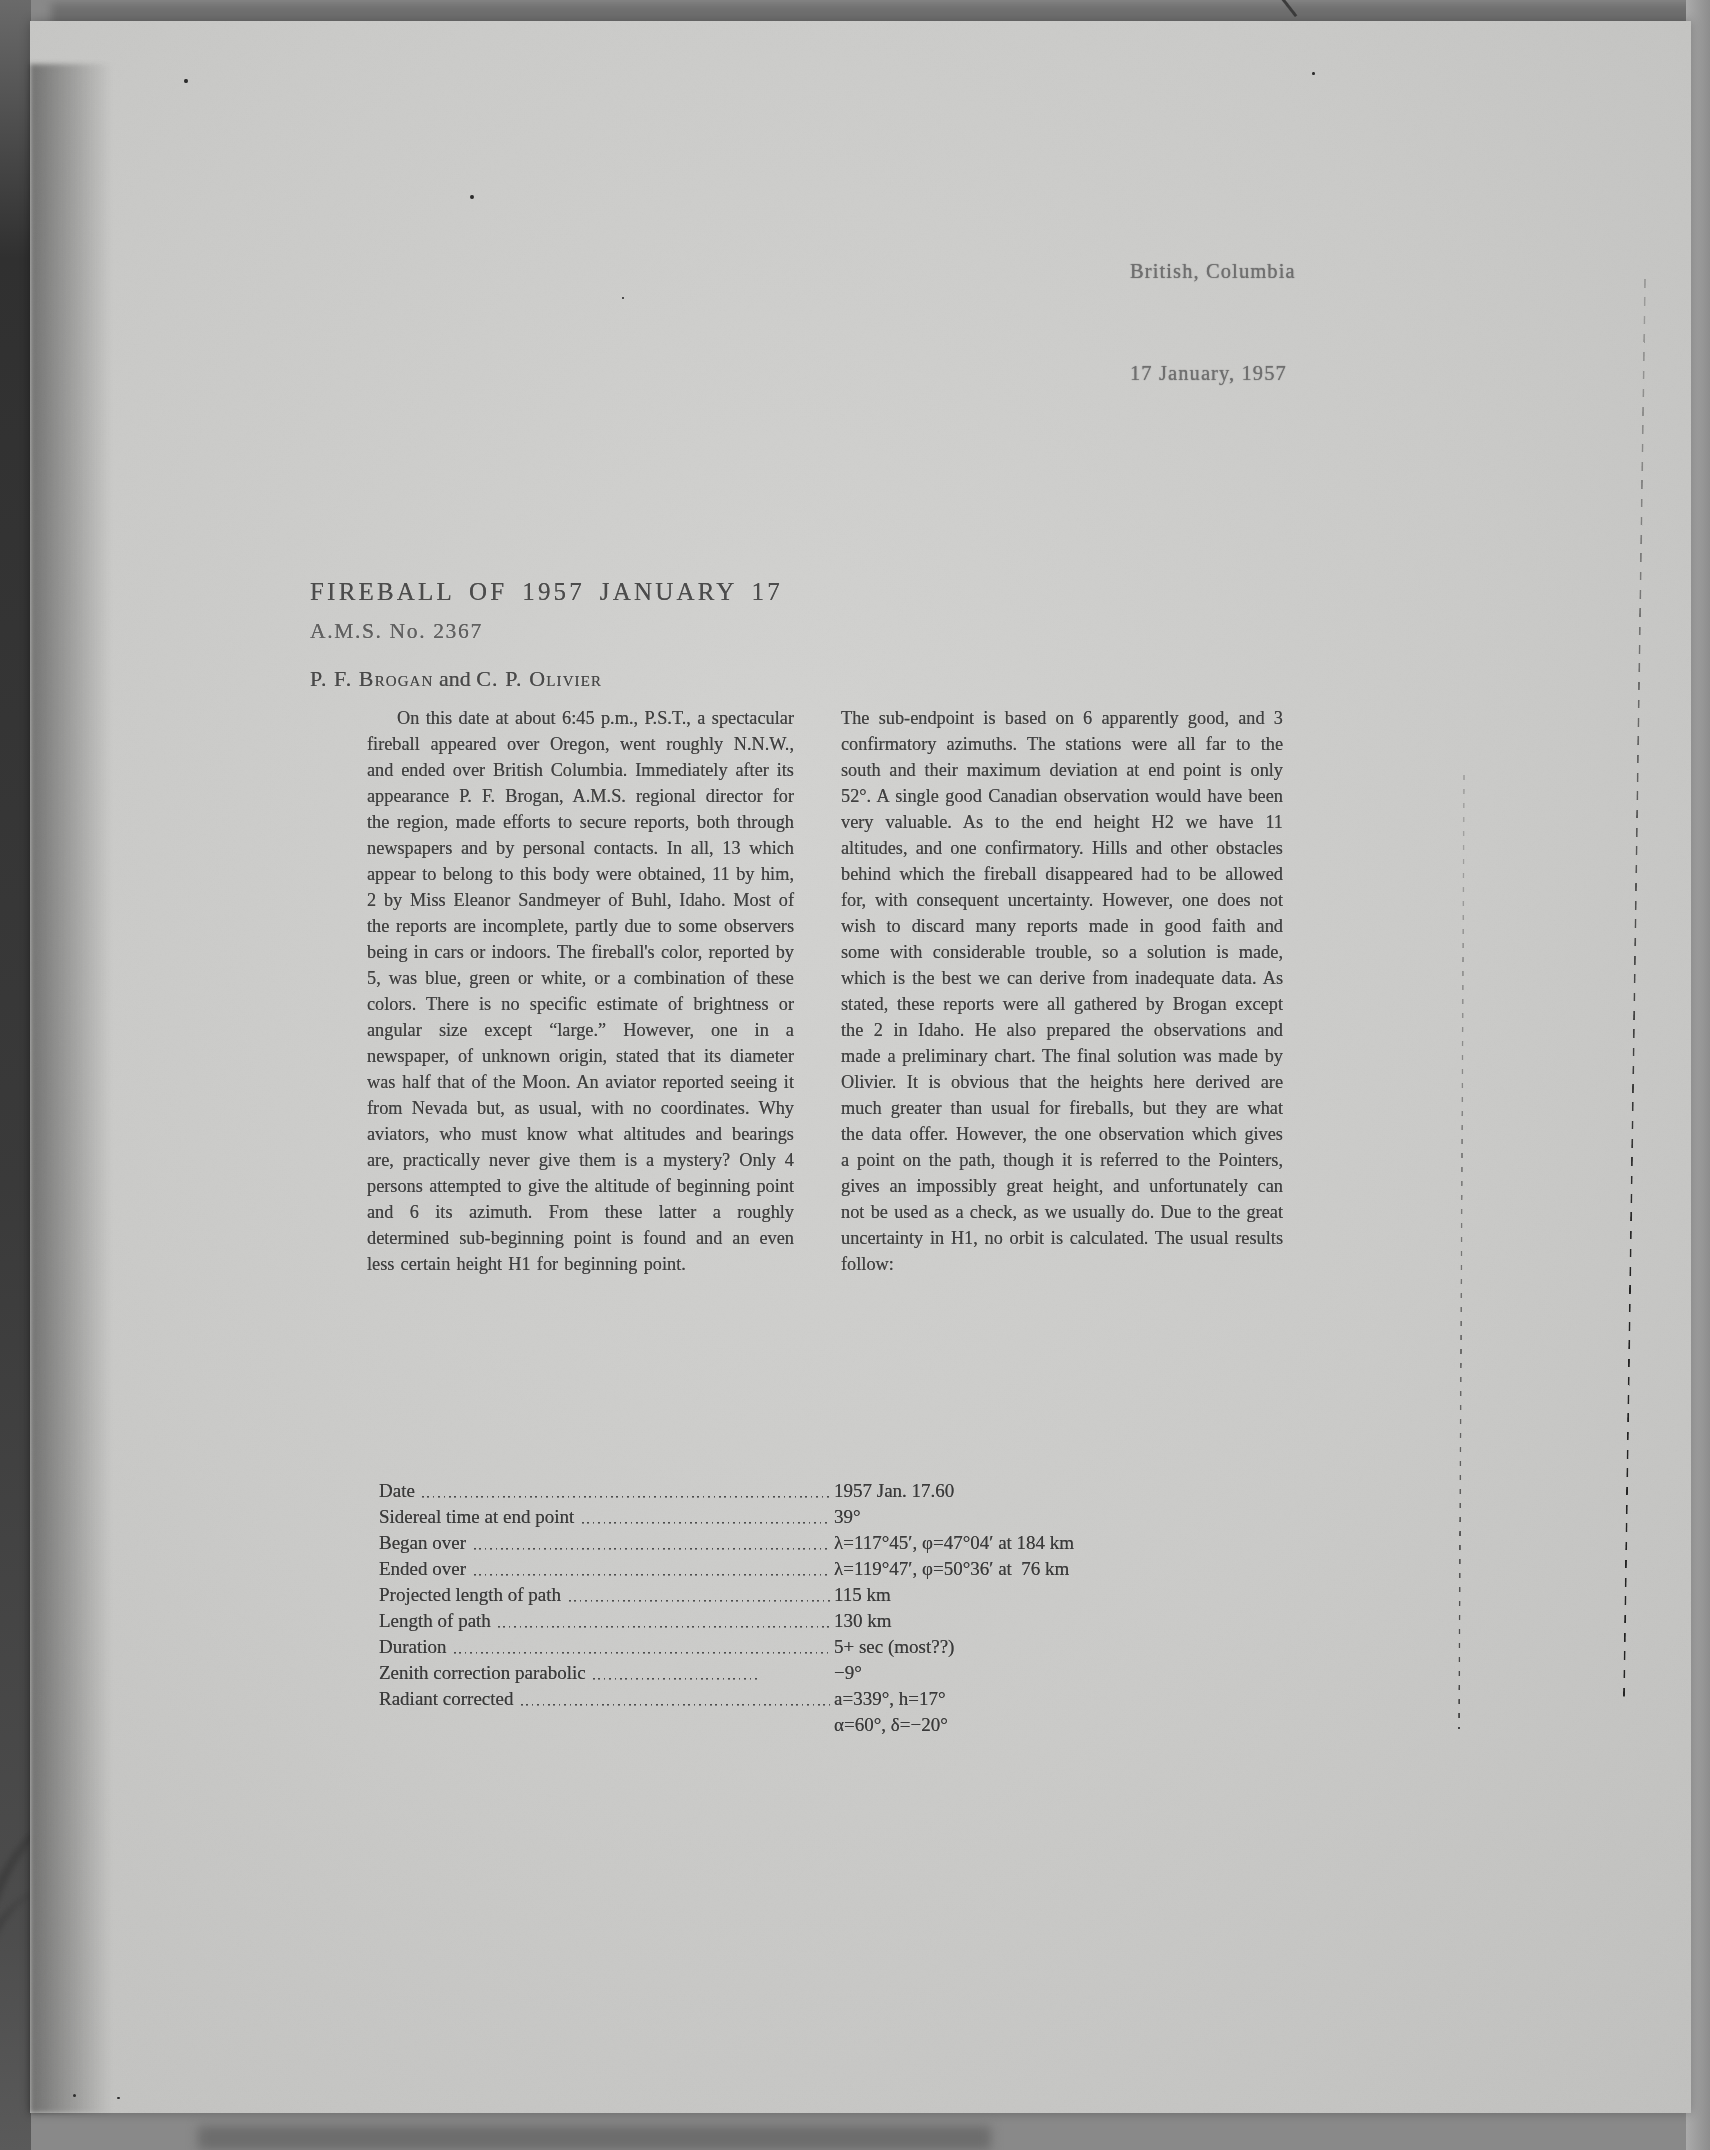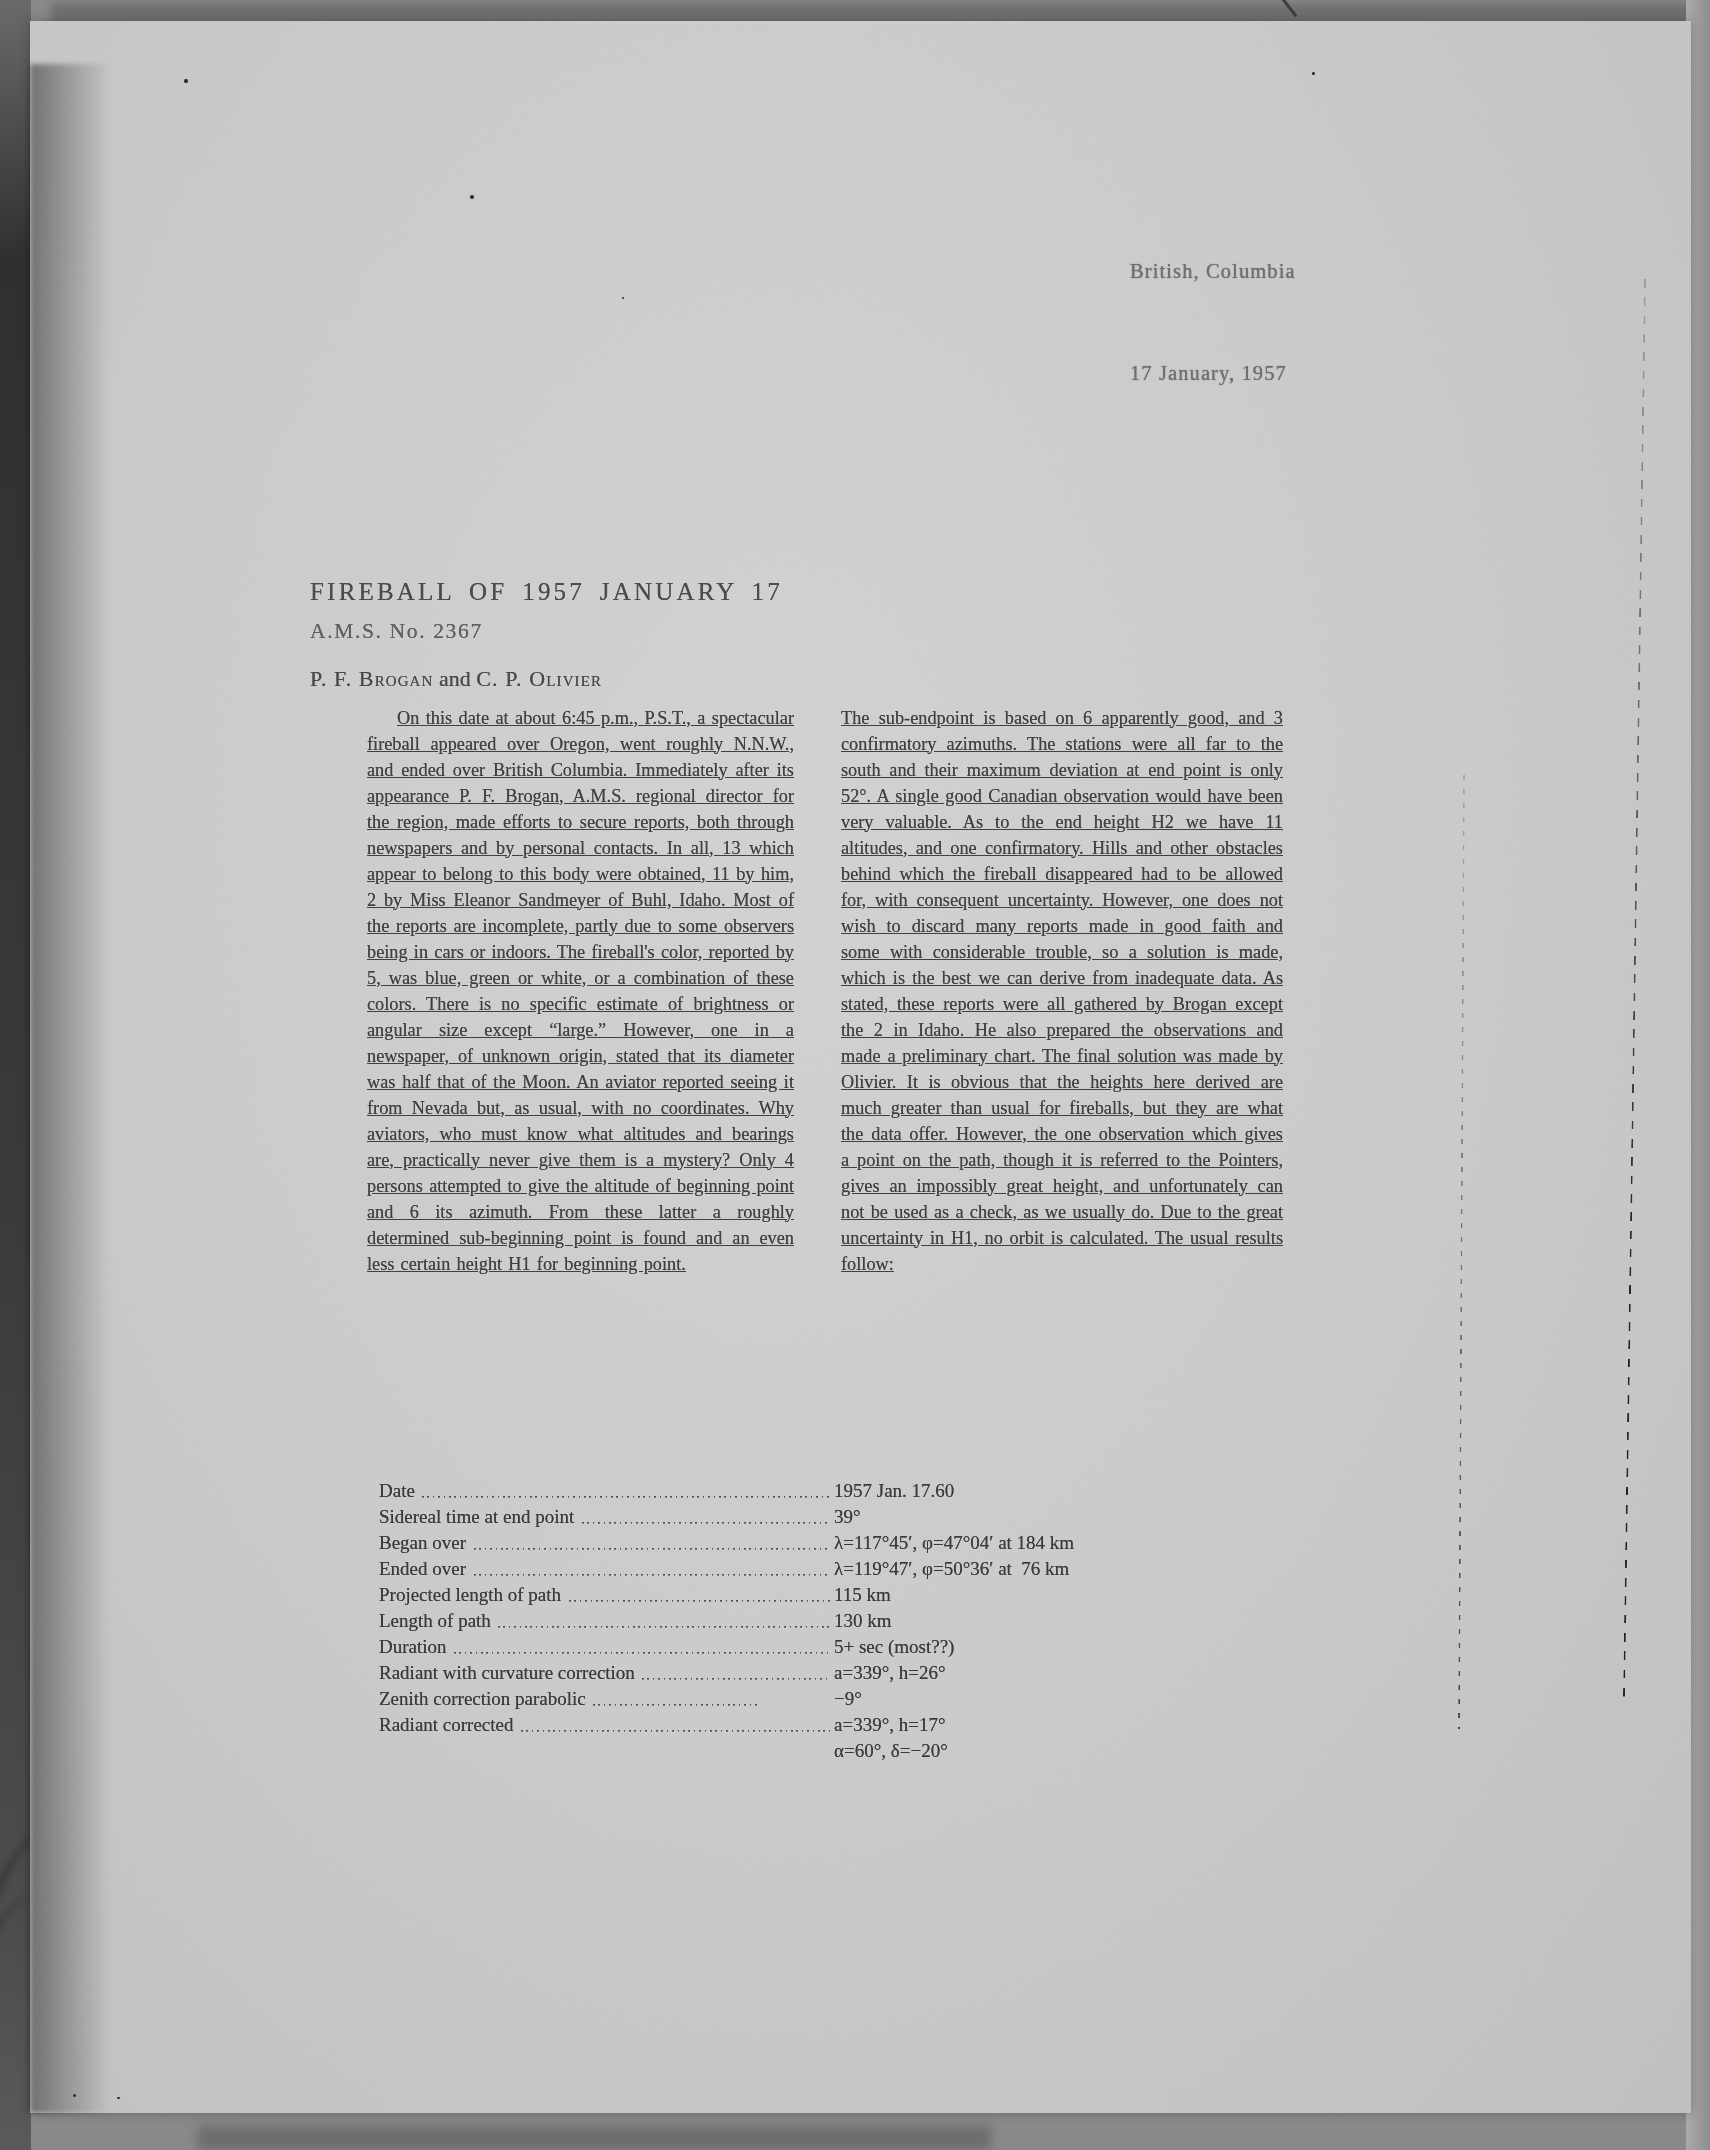--- a/index.html
+++ b/index.html
@@ -57,21 +57,21 @@
     color:#474747;text-shadow:0 0 0.5px rgba(70,70,70,.8);}
   .title-main{font-size:25px;letter-spacing:3.2px;word-spacing:5.4px;color:#4a4a4a;}
   .title-sub{font-size:21.6px;letter-spacing:1.6px;margin-top:13px;color:#5f5f5f;
     filter:blur(0.2px);}
   .byline{font-size:22px;margin-top:22px;color:#474747;}
   .byline .sc{font-variant:small-caps;letter-spacing:1.1px;}
   .byline .conn{white-space:pre;}
 
   .columns{position:absolute;left:337px;top:684px;width:917px;display:flex;gap:47px;}
   .col{font-size:18.3px;line-height:26px;text-align:justify;color:#3e3e3e;
-    text-shadow:0 0 0.5px rgba(60,60,60,.75);word-spacing:1.6px;text-decoration:underline;}
+    text-shadow:0 0 0.5px rgba(60,60,60,.75);word-spacing:1.6px;}
   .col-left{width:427px;text-indent:30px;}
   .col-right{width:442px;}
 
   
   .results{position:absolute;left:337px;top:1455px;width:911px;color:#383838;
     text-shadow:0 0 0.5px rgba(55,55,55,.75);margin-left:12px;}
   .t-row{display:flex;align-items:flex-end;height:26px;font-size:19px;}
   .t-label{white-space:pre;line-height:1.1;}
   .t-leader{flex:1 1 auto;height:16px;margin:0 4.3px 3.8px 7.5px;
     background-image:repeating-linear-gradient(90deg,#4a4a4a 0 1.6px,transparent 1.6px 5.4px);
@@ -141,25 +141,20 @@
       <span class="t-label">Length of path</span>
       <span class="t-leader"></span>
       <span class="t-value">130 km</span>
     </div>
     <div class="t-row">
       <span class="t-label">Duration</span>
       <span class="t-leader"></span>
       <span class="t-value">5+ sec (most??)</span>
     </div>
     <div class="t-row">
-      <span class="t-label">Radiant with curvature correction</span>
-      <span class="t-leader"></span>
-      <span class="t-value">a=339°, h=26°</span>
-    </div>
-    <div class="t-row">
       <span class="t-label">Zenith correction parabolic</span>
       <span class="t-leader"></span>
       <span class="t-value offset">−9°</span>
     </div>
     <div class="t-row">
       <span class="t-label">Radiant corrected</span>
       <span class="t-leader"></span>
       <span class="t-value">a=339°, h=17°</span>
     </div>
     <div class="t-row tail">

